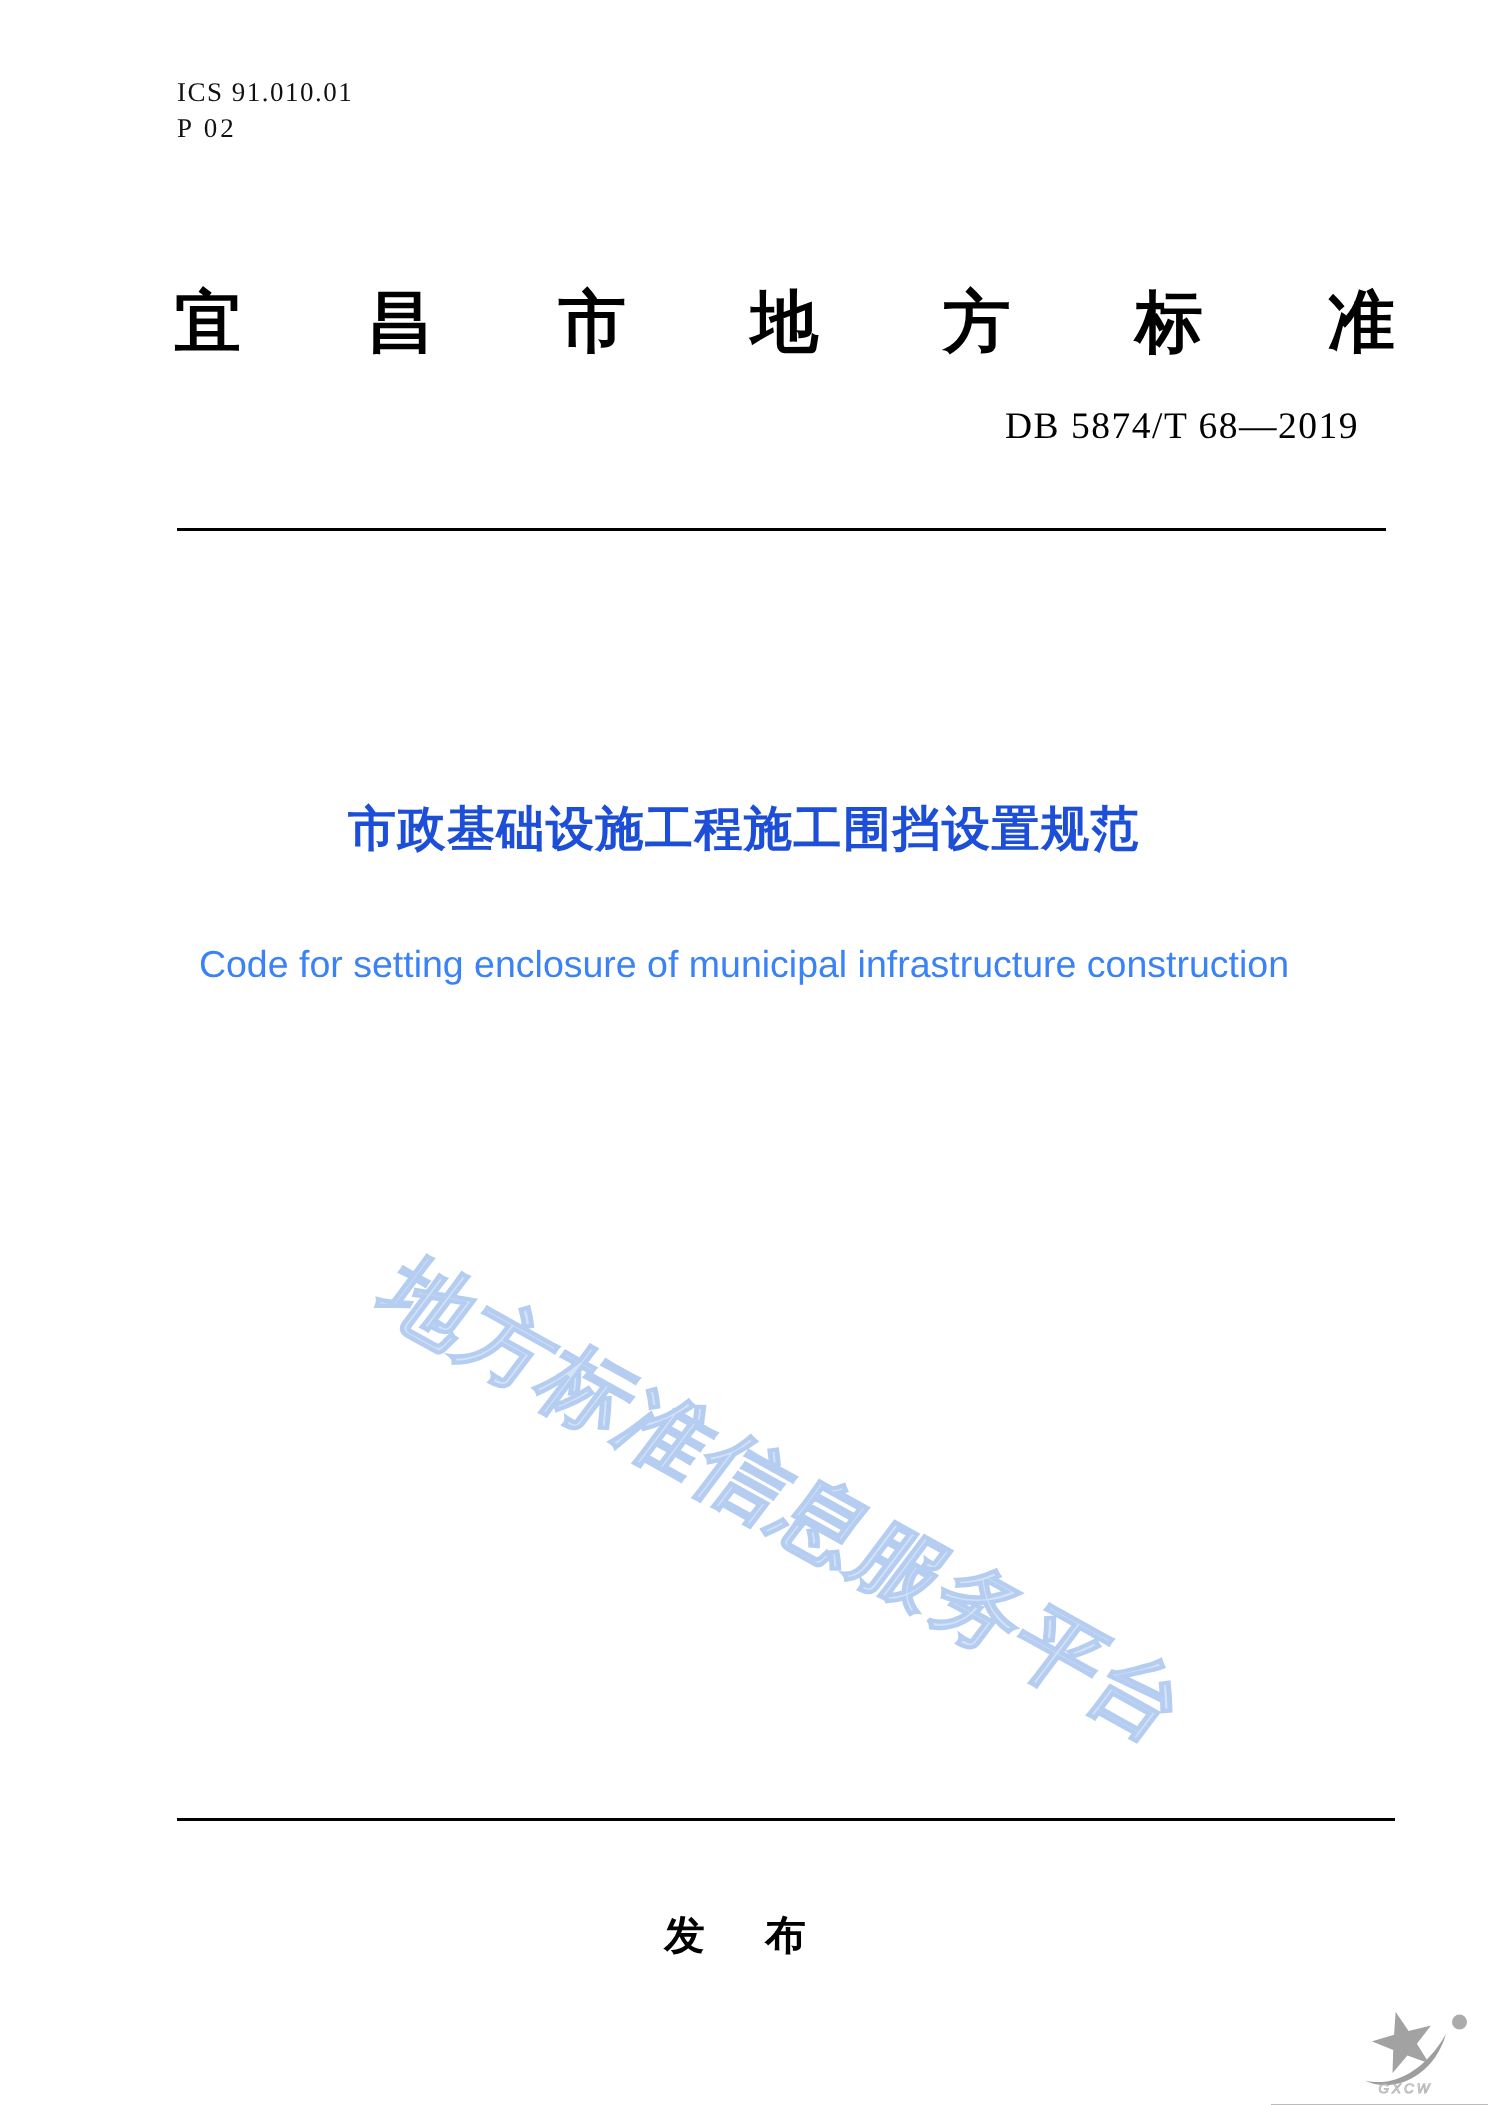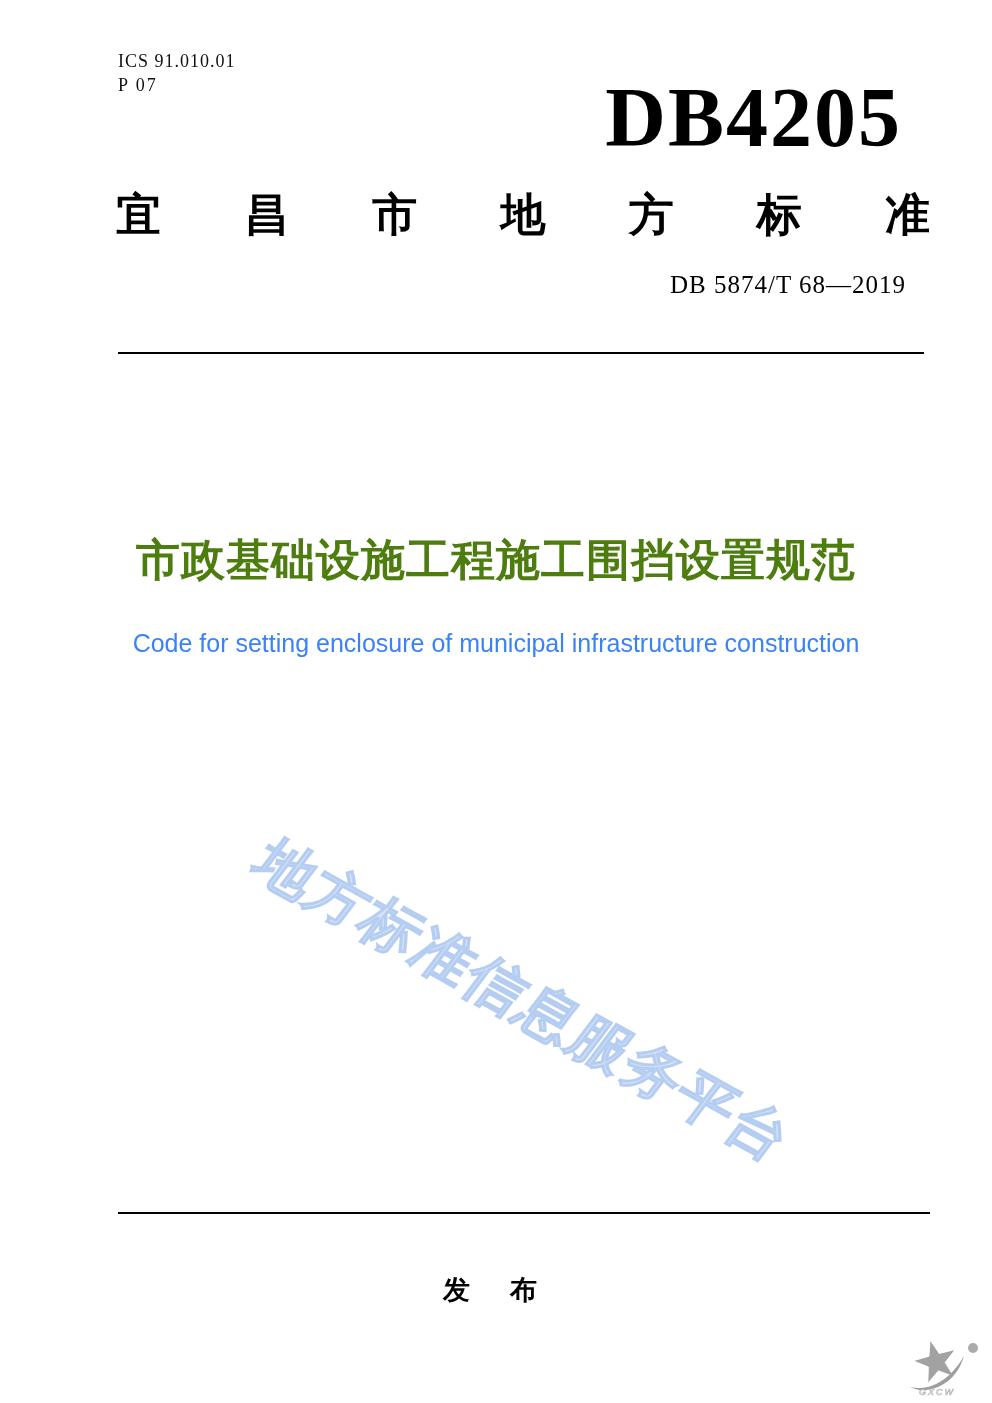--- a/index.html
+++ b/index.html
@@ -47,22 +47,22 @@
   }
 
   .rule-top {
     position:absolute; left:118px; top:352px; width:806px; height:2px;
     background:#000;
   }
 
   .title-cn {
     position:absolute; left:0; right:0; top:531px;
     text-align:center;
-    font-size:44px; font-weight:bold; letter-spacing:1px;
-    color:#4d7c0f; white-space:nowrap;
+    font-size:32px; font-weight:bold; letter-spacing:1px;
+    color:#1d4ed8; white-space:nowrap;
   }
   .title-en {
     position:absolute; left:0; right:0; top:629px;
     text-align:center;
     font-size:25px; color:#3b82f6; white-space:nowrap;
   }
 
   
   .watermark {
     position:absolute; left:523px; top:1001px;
@@ -113,24 +113,23 @@
     white-space:nowrap; transform:scaleX(0.97); transform-origin:left;
   }
 </style>
 </head>
 <body>
 
 <div class="page">
 
   <div class="ics-block">
     <div class="row1">ICS 91.010.01</div>
-    <div class="row2">P 07</div>
+    <div class="row2">P 02</div>
   </div>
 
-  <div class="db-code">DB4205</div>
 
   <div class="standard-name">
     <span>宜</span>
     <span>昌</span>
     <span>市</span>
     <span>地</span>
     <span>方</span>
     <span>标</span>
     <span>准</span>
   </div>

